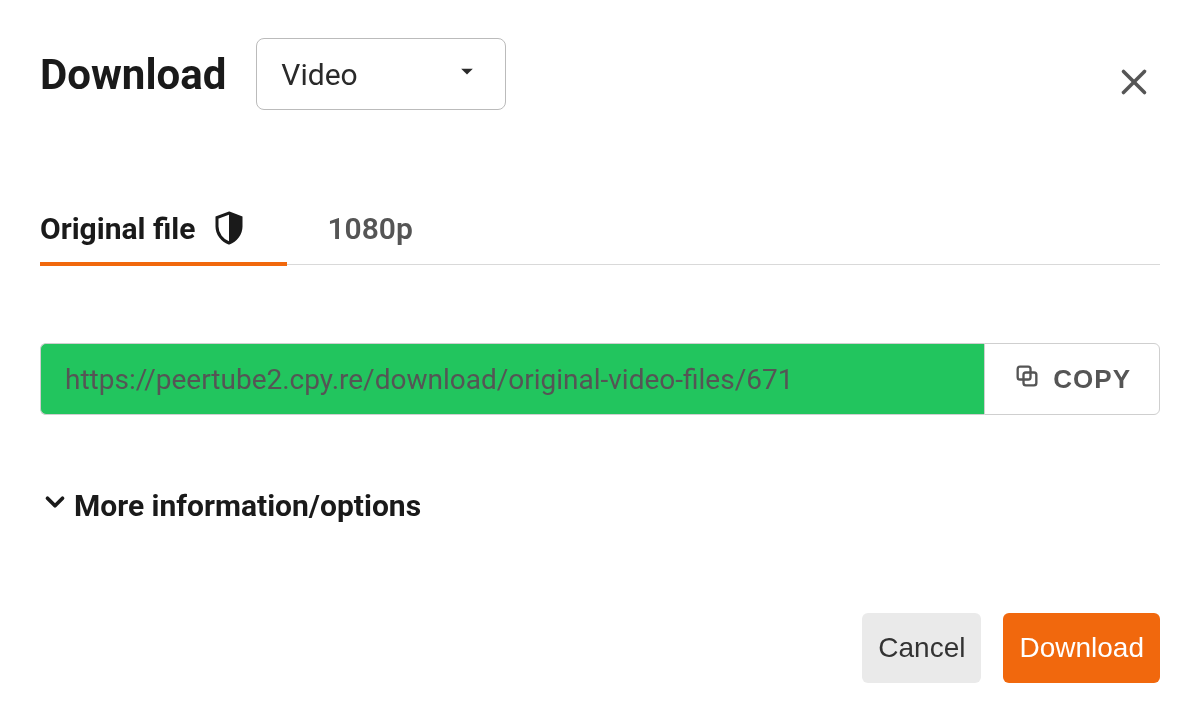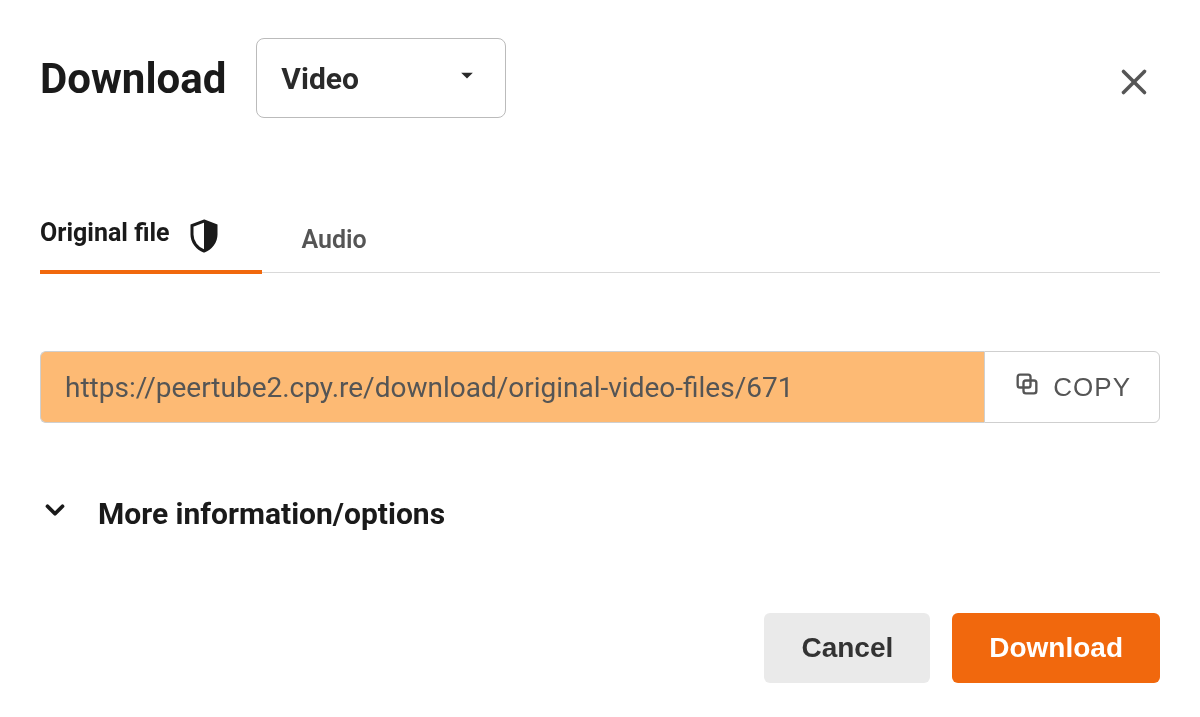--- a/index.html
+++ b/index.html
@@ -22,51 +22,51 @@
       color: #1a1a1a;
     }
     .dropdown {
       display: flex;
       align-items: center;
       justify-content: space-between;
       padding: 14px 24px;
       border: 1px solid #bbb;
       border-radius: 8px;
       font-size: 30px;
-      font-weight: 700;
+      font-weight: 400;
       color: #2a2a2a;
       background: #fff;
       cursor: pointer;
       min-width: 250px;
-      height: 80px;
+      height: 72px;
     }
     .dropdown svg { width: 28px; height: 28px; margin-left: 40px;}
     .close-btn {
       position: absolute;
       top: 64px;
       right: 48px;
       cursor: pointer;
       color: #555;
     }
     .close-btn svg { width: 36px; height: 36px; display:block;}
     .tabs {
       display: flex;
       align-items: flex-end;
       border-bottom: 1px solid #d9d9d9;
       margin-top: 100px;
       gap: 0;
     }
     .tab {
       padding: 0 40px 18px 40px;
-      font-size: 25px;
+      font-size: 30px;
       font-weight: 600;
       color: #555;
       cursor: pointer;
       display: flex;
-      align-items: flex-start;
+      align-items: center;
       gap: 16px;
       position: relative;
     }
     .tab.active {
       color: #1a1a1a;
       font-weight: 700;
     }
     .tab.active::after {
       content: "";
       position: absolute;
@@ -82,64 +82,64 @@
     }
     .url-input {
       flex: 1;
       height: 72px;
       border: 1px solid #cfcfcf;
       border-right: none;
       border-radius: 6px 0 0 6px;
       padding: 0 24px;
       font-size: 28px;
       color: #555;
-      background: #fdba74;
+      background: #22c55e;
       font-family: inherit;
       outline: none;
     }
     .copy-btn {
       display: flex;
       align-items: center;
       gap: 12px;
       height: 72px;
       padding: 0 28px;
       border: 1px solid #cfcfcf;
       border-radius: 0 6px 6px 0;
       background: #fff;
       font-size: 26px;
-      font-weight: 400;
+      font-weight: 700;
       color: #555;
       letter-spacing: 1px;
       cursor: pointer;
     }
     .copy-btn svg { width: 28px; height: 28px; }
     .more {
       display: flex;
       align-items: center;
-      gap: 28px;
+      gap: 4px;
       margin-top: 72px;
       font-size: 30px;
       font-weight: 700;
       color: #1a1a1a;
       cursor: pointer;
     }
     .more svg { width: 30px; height: 30px; }
     .footer {
       position: absolute;
       right: 40px;
       bottom: 34px;
       display: flex;
       gap: 22px;
     }
     .btn {
       height: 70px;
-      padding: 0 37px;
+      padding: 0 16px;
       border-radius: 6px;
       font-size: 28px;
-      font-weight: 700;
+      font-weight: 400;
       border: none;
       cursor: pointer;
       display: flex;
       align-items: center;
     }
     .btn-cancel { background: #eaeaea; color: #333; }
     .btn-download { background: #f1680d; color: #fff; }
   </style>
 </head>
 <body>
@@ -169,21 +169,21 @@
   <div class="tab active">
     <span>Original file</span>
     <span class="shield">
       <svg viewBox="0 0 24 24">
           <path d="M12 2 L20 5 V11 C20 16 16.5 20.5 12 22 C7.5 20.5 4 16 4 11 V5 Z" fill="none" stroke="#1a1a1a" stroke-width="2"></path>
           <path d="M12 2 L20 5 V11 C20 16 16.5 20.5 12 22 Z" fill="#1a1a1a"></path>
         </svg>
     </span>
   </div>
   <div class="tab">
-    <span>Audio</span>
+    <span>1080p</span>
   </div>
 </div>
 
 <div class="url-row">
   <input class="url-input" type="text" readonly="" value="https://peertube2.cpy.re/download/original-video-files/671" style="">
   <button class="copy-btn">
     <span>
       <svg viewBox="0 0 24 24" fill="none" stroke="currentColor" stroke-width="2">
           <rect x="9" y="9" width="11" height="11" rx="2"></rect>
           <rect x="4" y="4" width="11" height="11" rx="2"></rect>

